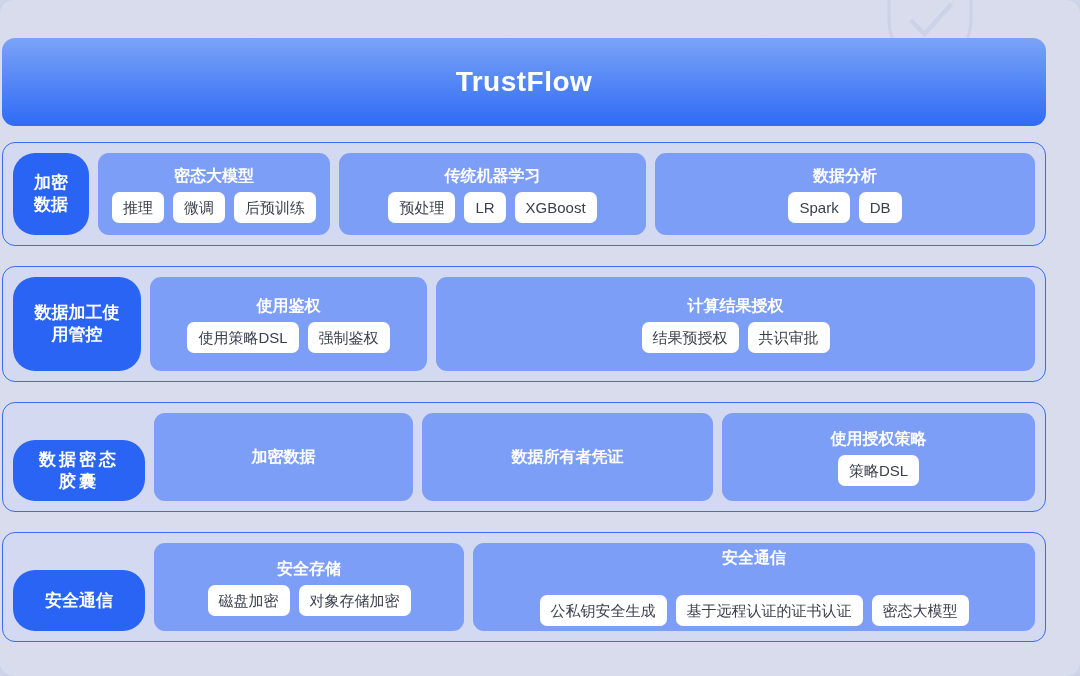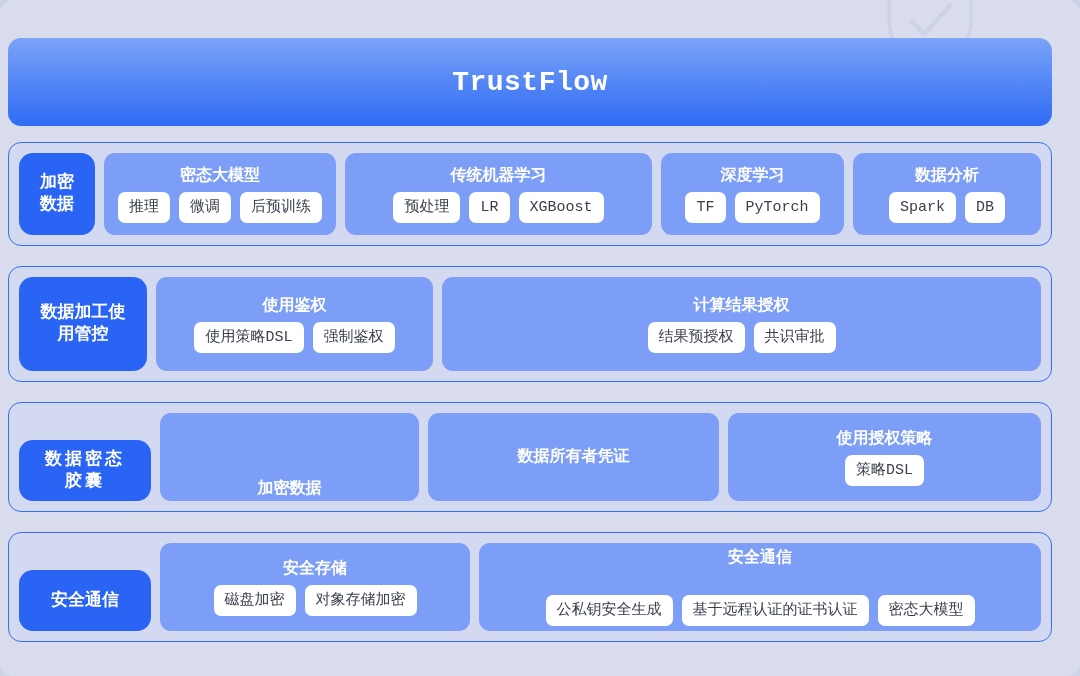--- a/index.html
+++ b/index.html
@@ -33,25 +33,24 @@
     right: 96px;
     top: -34px;
     width: 108px;
     height: 108px;
     opacity: 0.35;
     pointer-events: none;
   }
 
   .stack {
     position: absolute;
-    left: 8px;
+    left: 2px;
     top: 0;
     width: 1060px;
     height: 608px;
-    font-family: Liberation Mono, monospace;
   }
 
   
   .title-banner {
     position: absolute;
     left: 0;
     top: 38px;
     width: 1044px;
     height: 88px;
     border-radius: 13px;
@@ -83,21 +82,21 @@
   }
   .section.s1 { top: 142px;  height: 104px; }
   .section.s2 { top: 266px;  height: 116px; }
   .section.s3 { top: 402px;  height: 110px; }
   .section.s4 { top: 532px;  height: 110px; }
 
   
   .row-label {
     flex: 0 0 auto;
     background: #2a64f4;
-    border-radius: 14px;
+    border-radius: 22px;
     color: #ffffff;
     font-size: 17px;
     font-weight: bold;
     line-height: 1.28;
     display: flex;
     align-items: center;
     justify-content: center;
     text-align: center;
     padding: 0 12px;
     box-sizing: border-box;
@@ -109,21 +108,21 @@
 
   
   .group {
     background: #7d9ef6;
     border-radius: 11px;
     box-sizing: border-box;
     display: flex;
     flex-direction: column;
     align-items: center;
     justify-content: center;
-    padding: 2px 10px;
+    padding: 12px 10px;
     min-width: 0;
   }
   .group .group-title {
     color: #ffffff;
     font-size: 16px;
     font-weight: bold;
     line-height: 1.25;
     margin-bottom: 6px;
     white-space: nowrap;
   }
@@ -155,21 +154,21 @@
   
   .s1 .g-llm   { flex: 0 0 232px; }
   .s1 .g-ml    { flex: 0 0 307px; }
   .s1 .g-dl    { flex: 0 0 183px; }
   .s1 .g-da    { flex: 1 1 auto; }
 
   .s2 .g-auth  { flex: 0 0 277px; }
   .s2 .g-lin   { flex: 0 0 341px; }
   .s2 .g-res   { flex: 1 1 auto; }
 
-  .s3 .g-enc   { flex: 0 0 259px; justify-content: flex-end; }
+  .s3 .g-enc   { flex: 0 0 259px; }
   .s3 .g-cred  { flex: 0 0 291px; }
   .s3 .g-pol   { flex: 1 1 auto; }
 
   .s4 .g-store { flex: 0 0 310px; }
   .s4 .g-comm  { flex: 1 1 auto; gap: 21px; }
 </style>
 </head>
 <body>
 
 <div class="page-card">
@@ -202,27 +201,20 @@
 
       <div class="group g-ml">
         <div class="group-title">传统机器学习</div>
         <div class="chips">
           <span class="chip">预处理</span>
           <span class="chip">LR</span>
           <span class="chip">XGBoost</span>
         </div>
       </div>
 
-      <div class="group g-dl">
-        <div class="group-title">深度学习</div>
-        <div class="chips">
-          <span class="chip">TF</span>
-          <span class="chip">PyTorch</span>
-        </div>
-      </div>
 
       <div class="group g-da">
         <div class="group-title">数据分析</div>
         <div class="chips">
           <span class="chip">Spark</span>
           <span class="chip">DB</span>
         </div>
       </div>
     </div>
 

